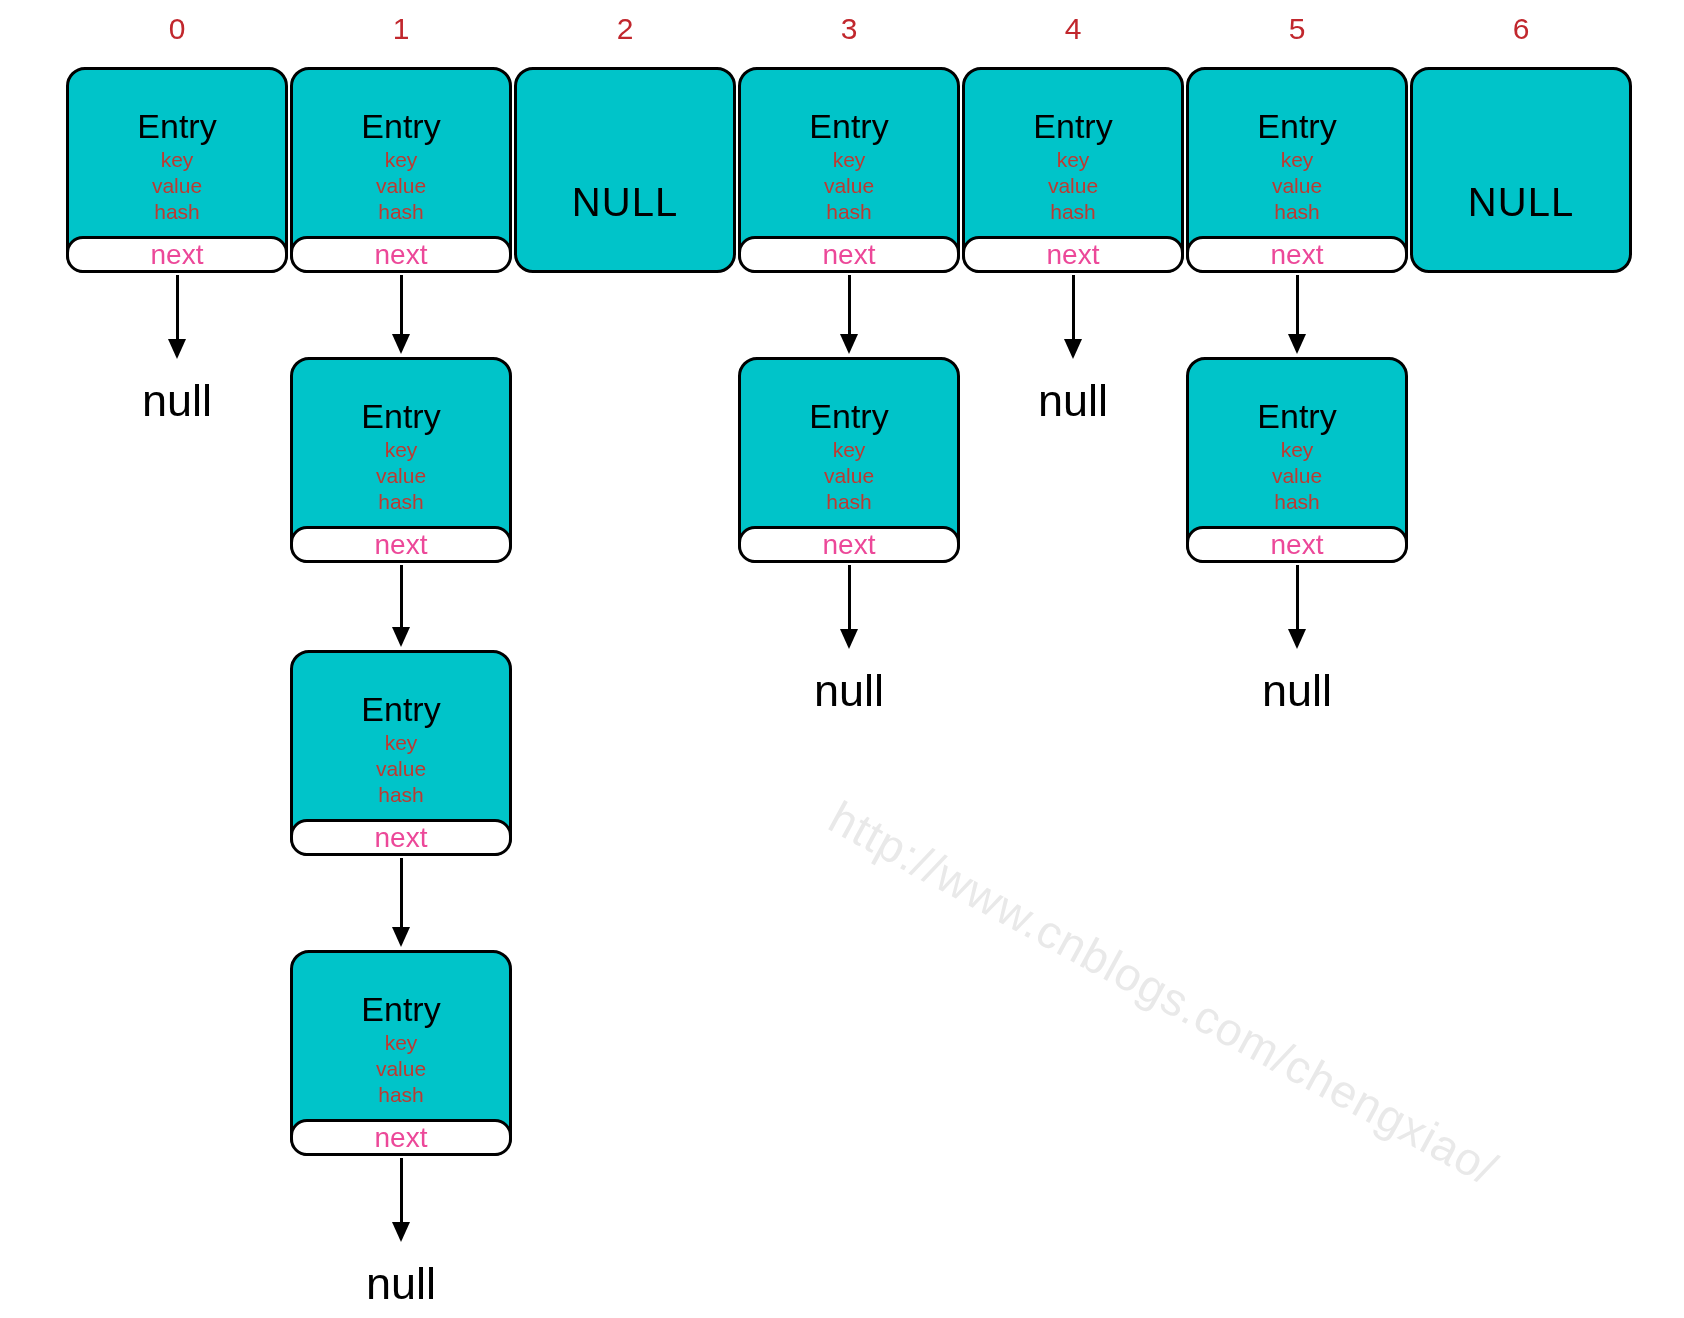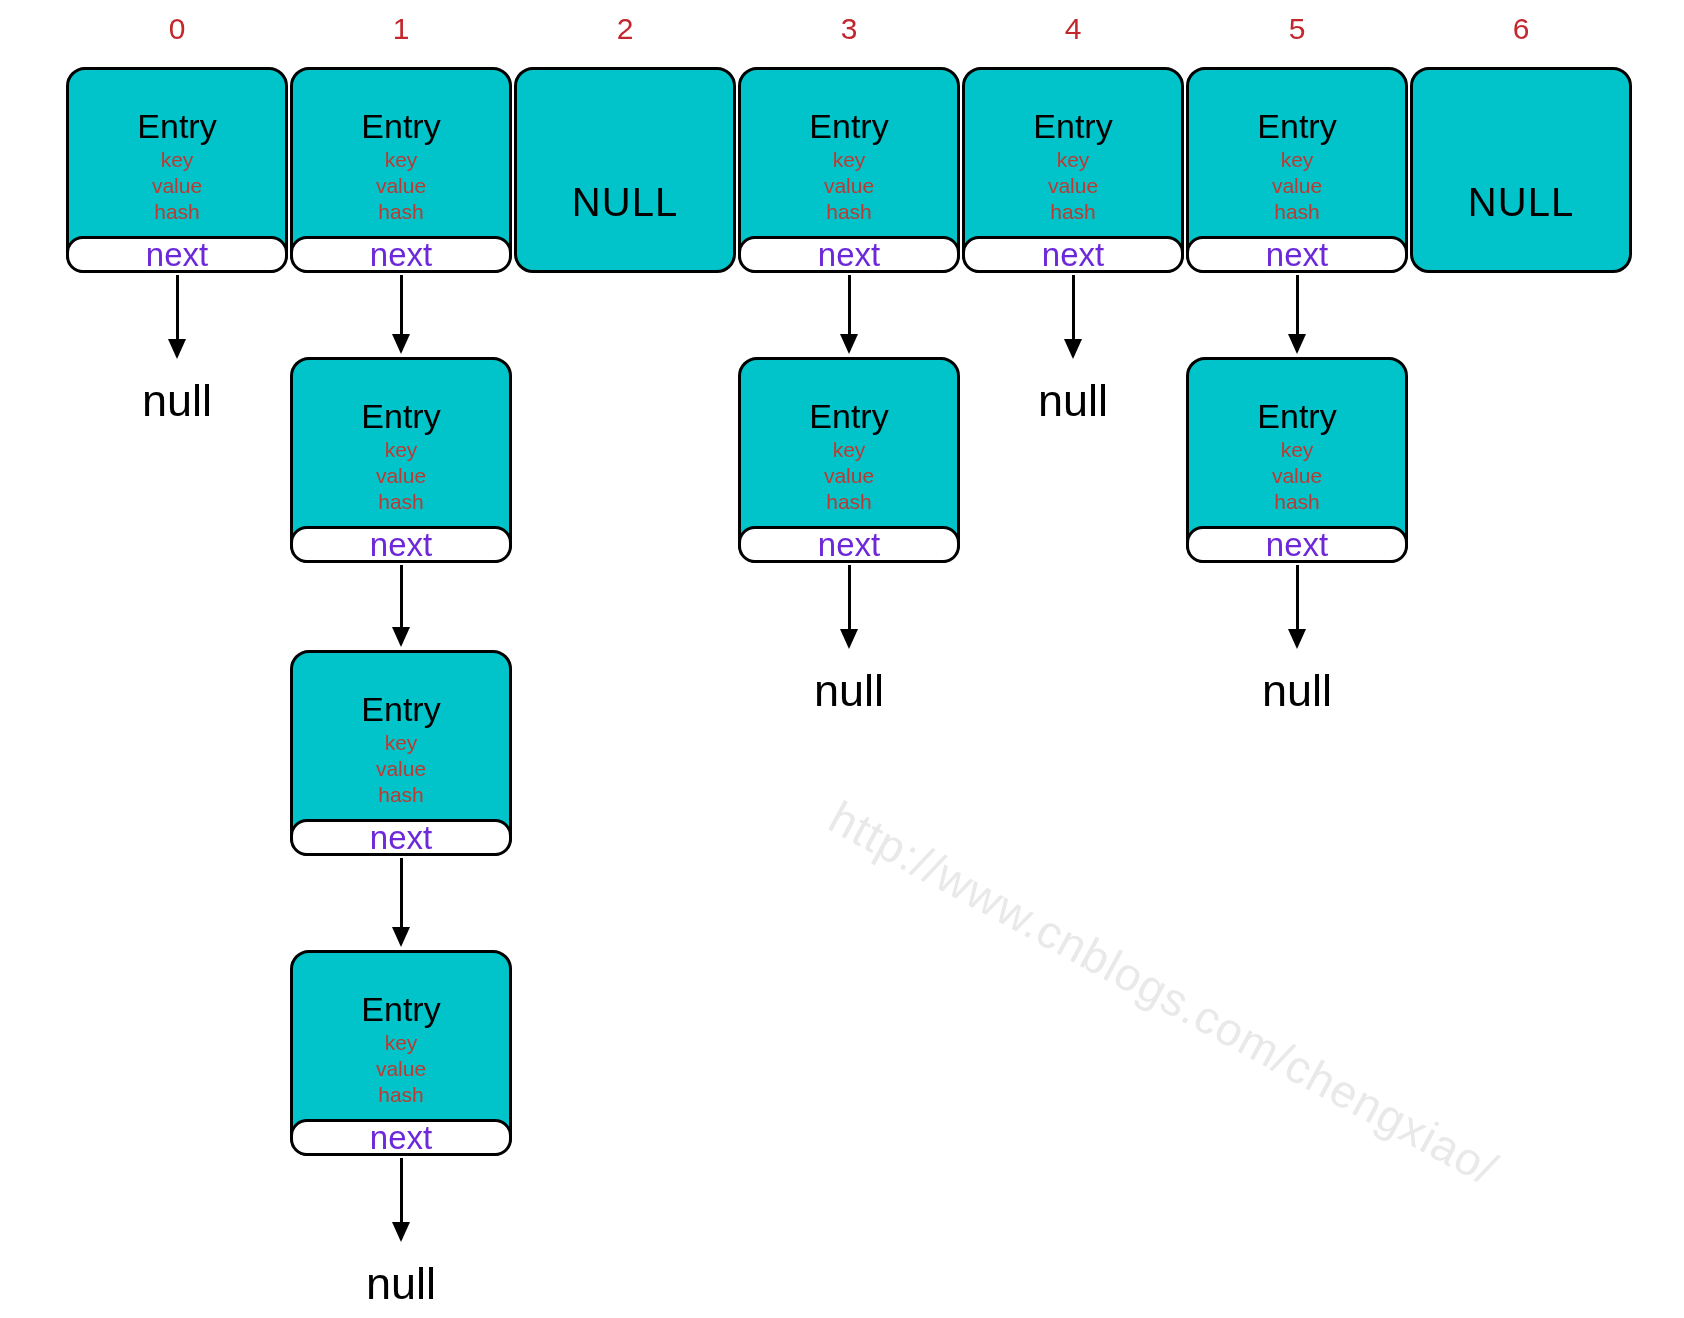--- a/index.html
+++ b/index.html
@@ -62,22 +62,22 @@
     box-sizing: border-box;
     background: #ffffff;
     border: 3px solid #000;
     border-radius: 17px;
     display: flex;
     align-items: center;
     justify-content: center;
   }
 
   .next-label {
-    font-size: 33px;
-    color: #6d28d9;
+    font-size: 28px;
+    color: #ec4899;
     line-height: 1;
   }
 
   .null-cell {
     display: flex;
     align-items: center;
     justify-content: center;
     padding-top: 64px;
   }
 

